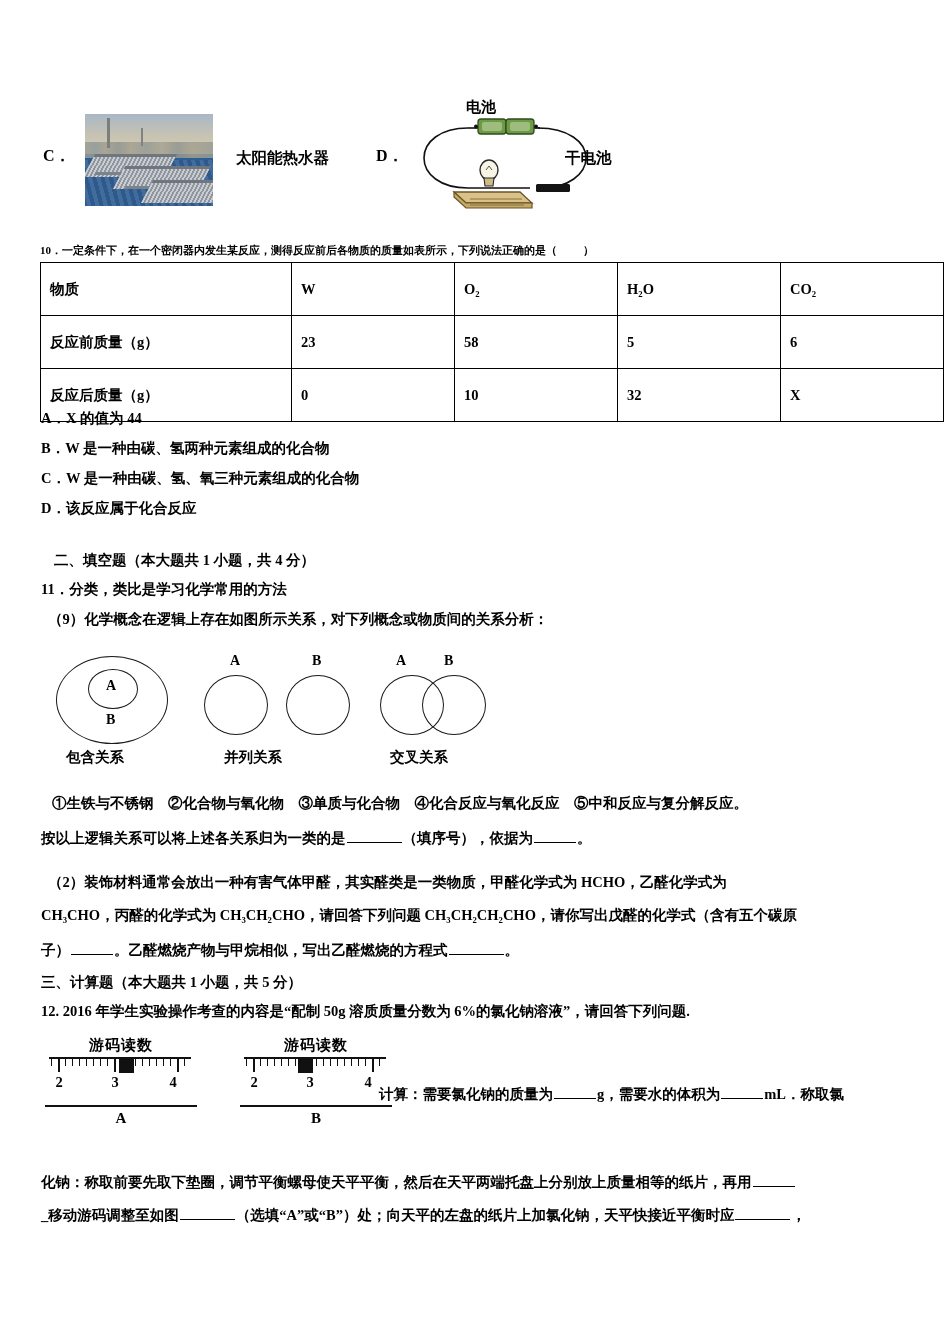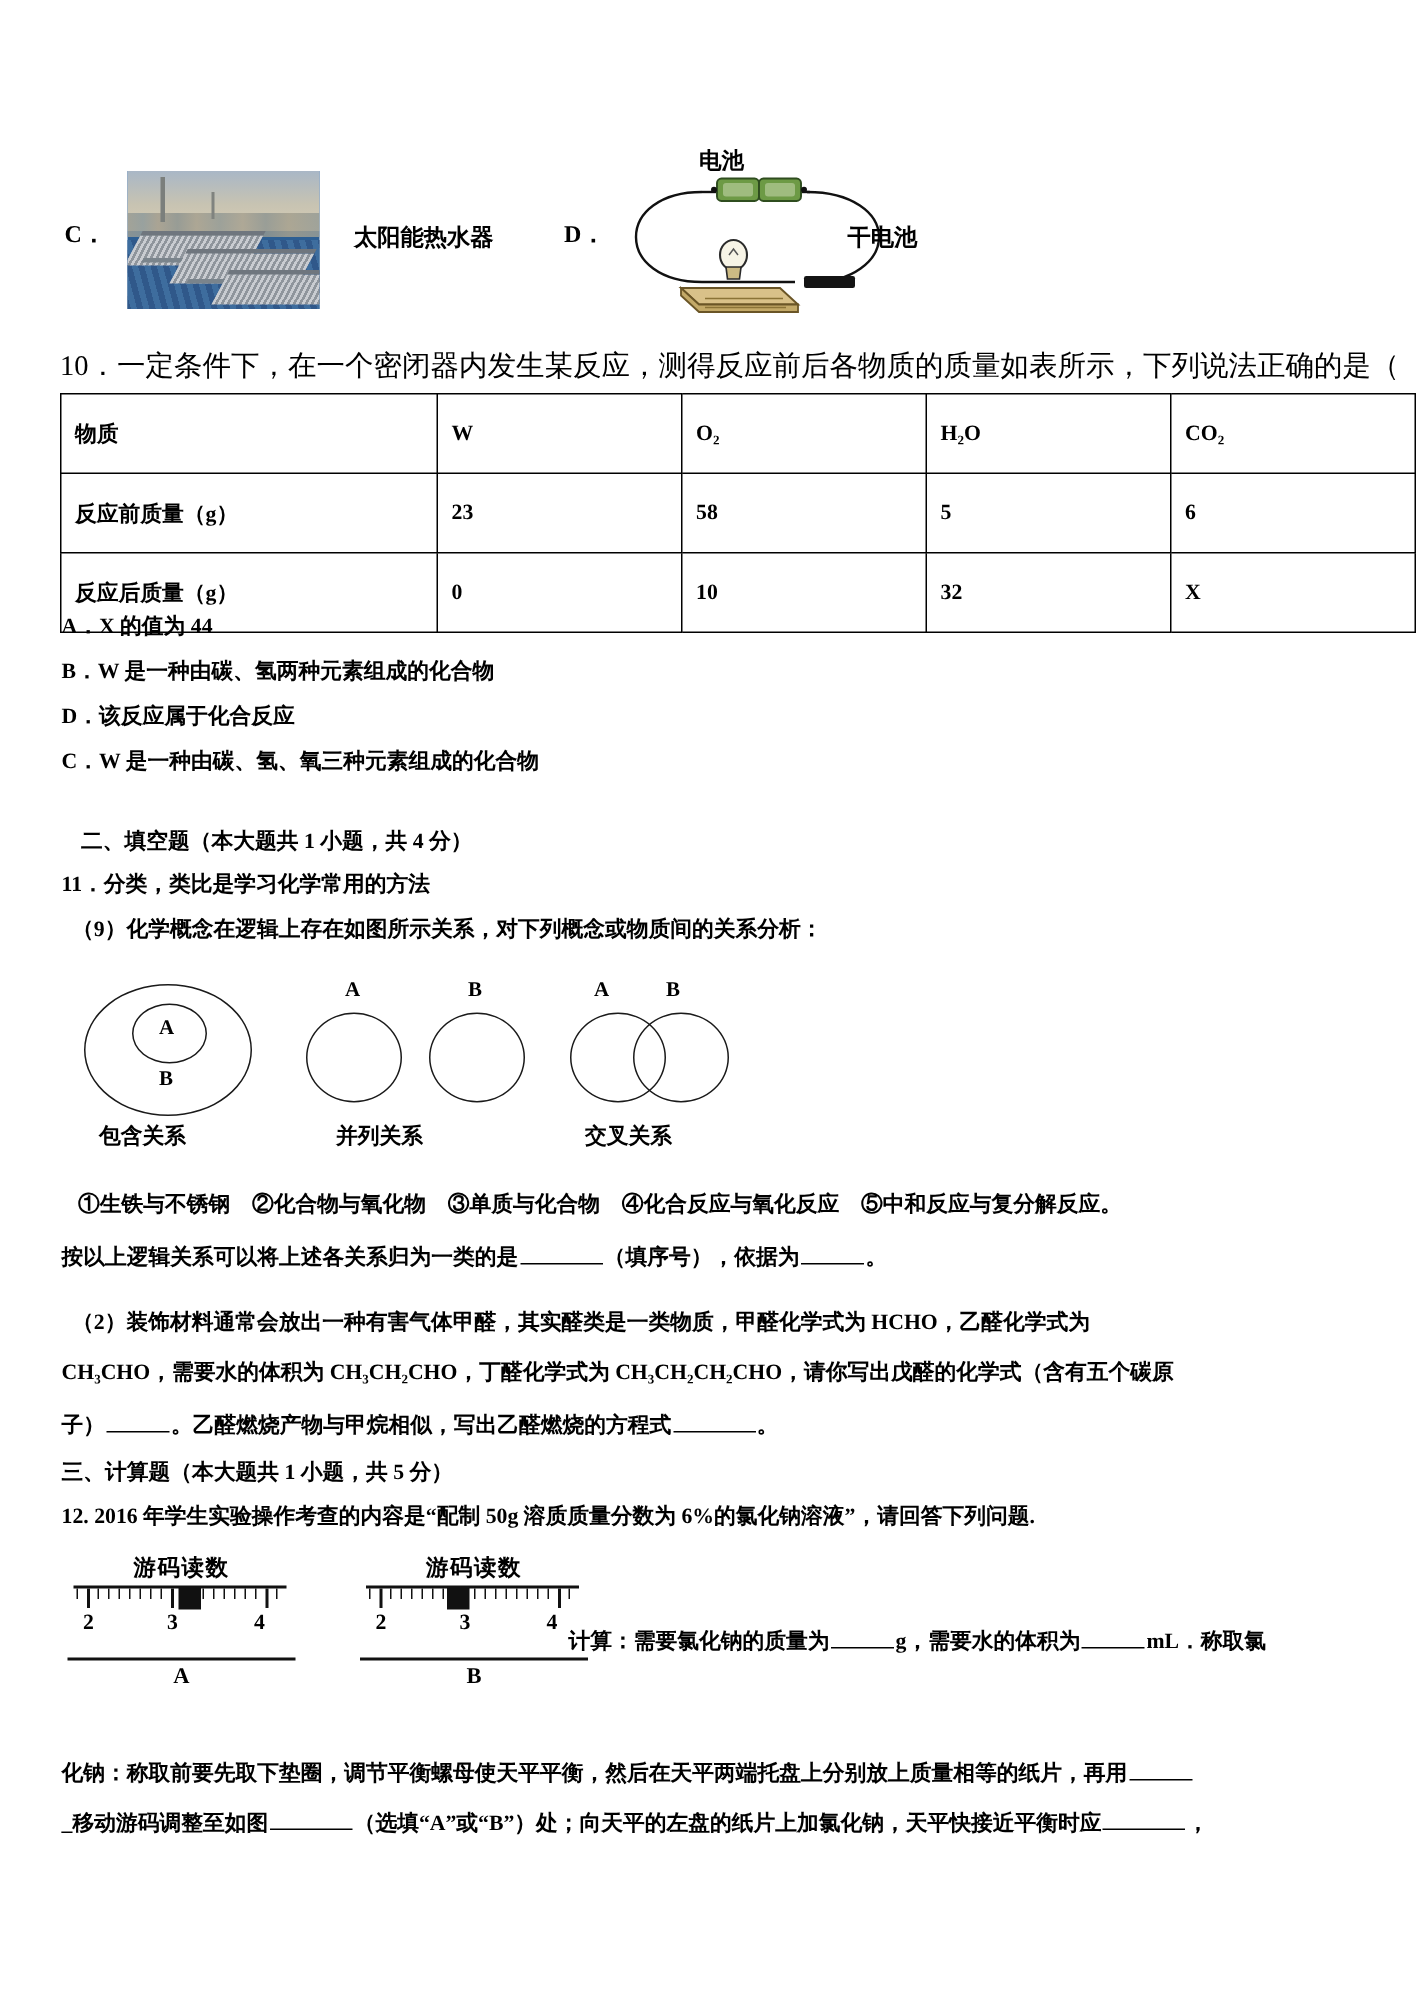--- a/index.html
+++ b/index.html
@@ -122,24 +122,24 @@
     font-size: 15.5px;
     font-weight: bold;
     font-family: "Liberation Sans", sans-serif;
     white-space: nowrap;
   }
 
   
   .q10 {
     position: absolute;
     left: 40px;
-    top: 231px;
+    top: 243px;
     width: 885px;
-    font-size: 19px;
-    font-weight: normal;
+    font-size: 11px;
+    font-weight: bold;
     white-space: nowrap;
   }
   .paren-gap { display:inline-block; width:26px; }
 
   table.masstable {
     position: absolute;
     left: 40px;
     top: 262px;
     width: 852px;
     border-collapse: collapse;
@@ -378,24 +378,24 @@
     </table>
 
   <div class="choices">
     <div class="choice">
       <span class="mark">A．</span><span>X 的值为 44</span>
     </div>
     <div class="choice">
       <span class="mark">B．</span><span>W 是一种由碳、氢两种元素组成的化合物</span>
     </div>
     <div class="choice">
+      <span class="mark">C．</span><span>W 是一种由碳、氢、氧三种元素组成的化合物</span>
+    </div>
+    <div class="choice">
       <span class="mark">D．</span><span>该反应属于化合反应</span>
-    </div>
-    <div class="choice">
-      <span class="mark">C．</span><span>W 是一种由碳、氢、氧三种元素组成的化合物</span>
     </div>
   </div>
 
   <div class="sec" id="sec2">二、填空题（本大题共 1 小题，共 4 分）</div>
   <div class="sec" id="q11">11．分类，类比是学习化学常用的方法</div>
   <div class="sec" id="q11a">（9）化学概念在逻辑上存在如图所示关系，对下列概念或物质间的关系分析：</div>
 
   <div class="venns">
 
     <div>
@@ -424,21 +424,21 @@
   </div>
 
   <div class="para" id="items">①生铁与不锈钢　②化合物与氧化物　③单质与化合物　④化合反应与氧化反应　⑤中和反应与复分解反应。</div>
 
   <div class="para" id="itemsq">
     <span>按以上逻辑关系可以将上述各关系归为一类的是</span><span class="blank w55"></span><span>（填序号），依据为</span><span class="blank"></span><span>。</span>
   </div>
 
   <div class="para" id="p2a">（2）装饰材料通常会放出一种有害气体甲醛，其实醛类是一类物质，甲醛化学式为 HCHO，乙醛化学式为</div>
 
-  <div class="para" id="p2b">CH₃CHO，需要水的体积为 CH₃CH₂CHO，丁醛化学式为 CH₃CH₂CH₂CHO，请你写出戊醛的化学式（含有五个碳原</div>
+  <div class="para" id="p2b">CH₃CHO，丙醛的化学式为 CH₃CH₂CHO，请回答下列问题 CH₃CH₂CH₂CHO，请你写出戊醛的化学式（含有五个碳原</div>
 
   <div class="para" id="p2c">
     <span>子）</span><span class="blank"></span><span>。乙醛燃烧产物与甲烷相似，写出乙醛燃烧的方程式</span><span class="blank w55"></span><span>。</span>
   </div>
 
   <div class="para" id="sec3">三、计算题（本大题共 1 小题，共 5 分）</div>
   <div class="para" id="q12">12. 2016 年学生实验操作考查的内容是“配制 50g 溶质质量分数为 6%的氯化钠溶液”，请回答下列问题.</div>
 
   <div class="rulerbox" id="rulerA">
     <div class="ruler-title">游码读数</div>

